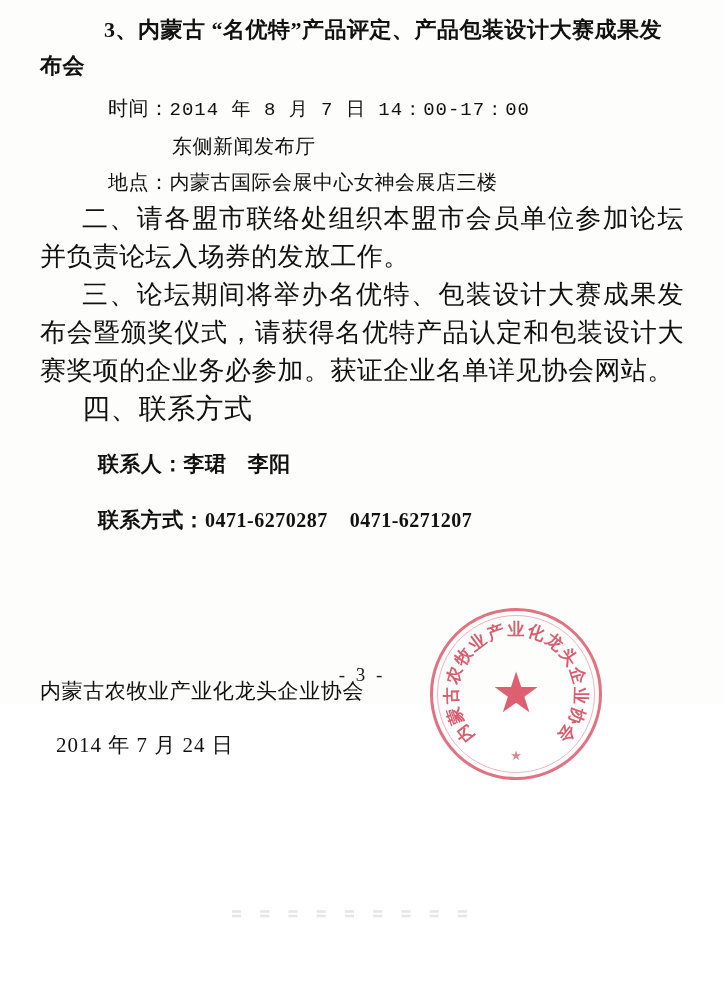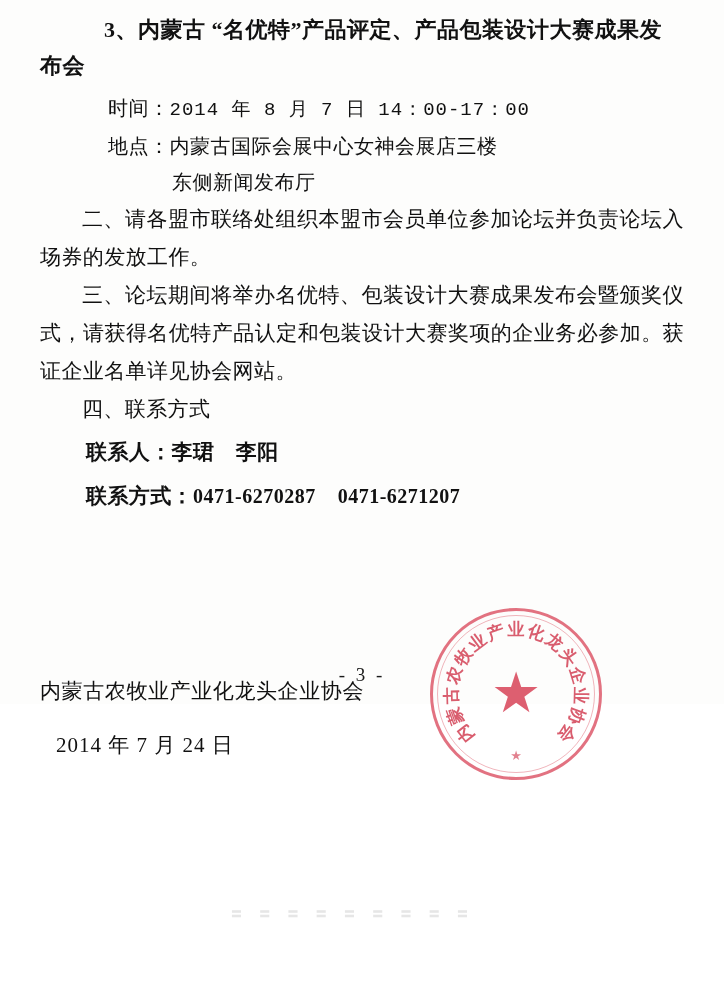--- a/index.html
+++ b/index.html
@@ -53,42 +53,42 @@
     padding-left: 132px;
   }
   .mono-num {
     font-family: Liberation Mono, monospace;
     font-size: 19px;
     letter-spacing: 1px;
   }
 
   
   .para {
-    font-size: 21px;
+    font-size: 26px;
     line-height: 38px;
     margin: 0;
     text-indent: 42px;
     text-align: justify;
     letter-spacing: 0.4px;
     word-break: break-all;
   }
 
   
   .contact-head {
-    font-size: 21px;
+    font-size: 28px;
     line-height: 38px;
     margin: 0;
     text-indent: 42px;
     letter-spacing: 0.4px;
     font-weight: normal;
   }
   .contact-line {
     font-size: 21px;
     line-height: 40px;
-    margin: 4px;
+    margin: 16px;
     padding-left: 42px;
     font-weight: bold;
     letter-spacing: 0.4px;
     white-space: pre;
   }
   .contact-line .num {
     font-family: Liberation Serif, serif;
     font-size: 20px;
     letter-spacing: 0.5px;
   }
@@ -210,23 +210,23 @@
 <body>
 
 <div class="page">
 
   <div class="content">
 
     <h1 class="heading">3、内蒙古 “名优特”产品评定、产品包装设计大赛成果发布会</h1>
 
     <p class="info-line"><span>时间：</span><span class="mono-num">2014 年 8 月 7 日 14：00-17：00</span></p>
 
+    <p class="info-line cont"><span>东侧新闻发布厅</span></p>
+
     <p class="info-line"><span>地点：</span><span>内蒙古国际会展中心女神会展店三楼</span></p>
-
-    <p class="info-line cont"><span>东侧新闻发布厅</span></p>
 
     <p class="para">二、请各盟市联络处组织本盟市会员单位参加论坛并负责论坛入场券的发放工作。</p>
 
     <p class="para">三、论坛期间将举办名优特、包装设计大赛成果发布会暨颁奖仪式，请获得名优特产品认定和包装设计大赛奖项的企业务必参加。获证企业名单详见协会网站。</p>
 
     <p class="contact-head">四、联系方式</p>
 
     <p class="contact-line"><span>联系人：</span><span>李珺　李阳</span></p>
 
     <p class="contact-line"><span>联系方式：</span><span class="num">0471-6270287    0471-6271207</span></p>

